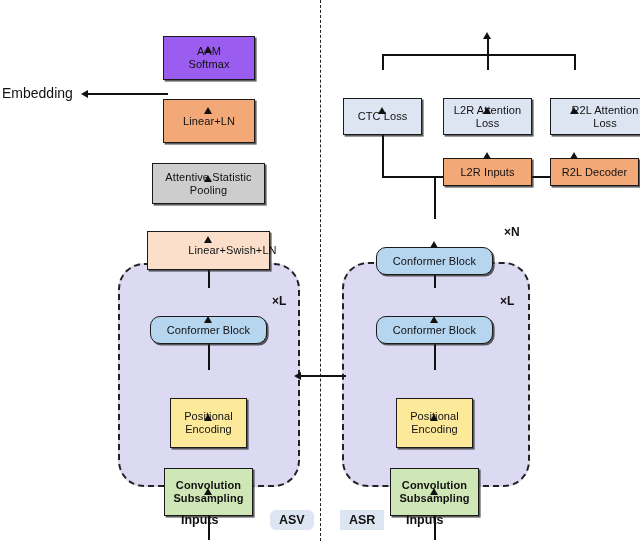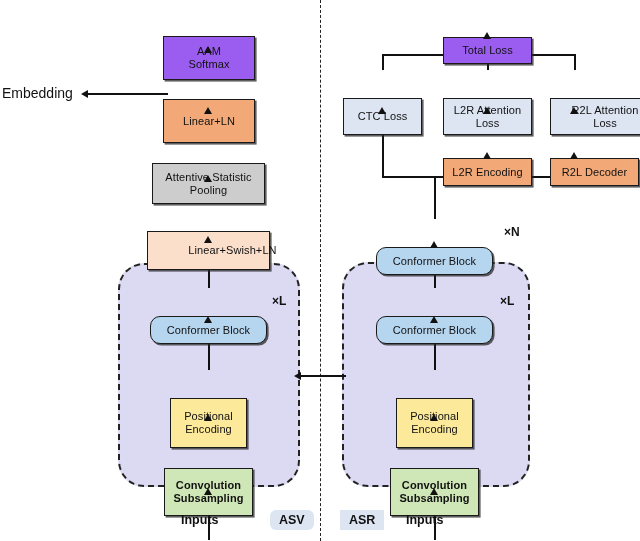--- a/index.html
+++ b/index.html
@@ -222,44 +222,41 @@
   <div class="arrow-up" style="left:569.5px;top:107px;"></div>
 
   <div class="hline" style="left:382px;top:54px;width:193px;"></div>
   <div class="vline" style="left:382px;top:54px;height:16px;"></div>
   <div class="vline" style="left:574px;top:54px;height:16px;"></div>
   <div class="vline" style="left:487px;top:54px;height:16px;"></div>
 
   <div class="vline" style="left:487px;top:38px;height:17px;"></div>
   <div class="arrow-up" style="left:482.5px;top:32px;"></div>
 
-  <div class="node c-purple" style="left:443px;top:9px;width:89px;height:27px;">
-    <span>Total Loss</span>
-  </div>
 
   <div class="node c-lblue" style="left:343px;top:70px;width:79px;height:37px;">
     <span>CTC Loss</span>
   </div>
 
   <div class="node c-lblue" style="left:443px;top:70px;width:89px;height:37px;">
     <span>
       <span>L2R Attention</span>
       <span>Loss</span>
     </span>
   </div>
 
   <div class="node c-lblue" style="left:550px;top:70px;width:110px;height:37px;">
     <span>
       <span>R2L Attention</span>
       <span>Loss</span>
     </span>
   </div>
 
   <div class="node c-orange" style="left:443px;top:130px;width:89px;height:28px;">
-    <span>L2R Encoding</span>
+    <span>L2R Inputs</span>
   </div>
 
   <div class="node c-orange" style="left:550px;top:130px;width:89px;height:28px;">
     <span>R2L Decoder</span>
   </div>
 
   <div class="node c-blue" style="left:376px;top:219px;width:117px;height:28px;">
     <span>Conformer Block</span>
   </div>
   <div class="mult" style="left:504px;top:225px;">×N</div>

